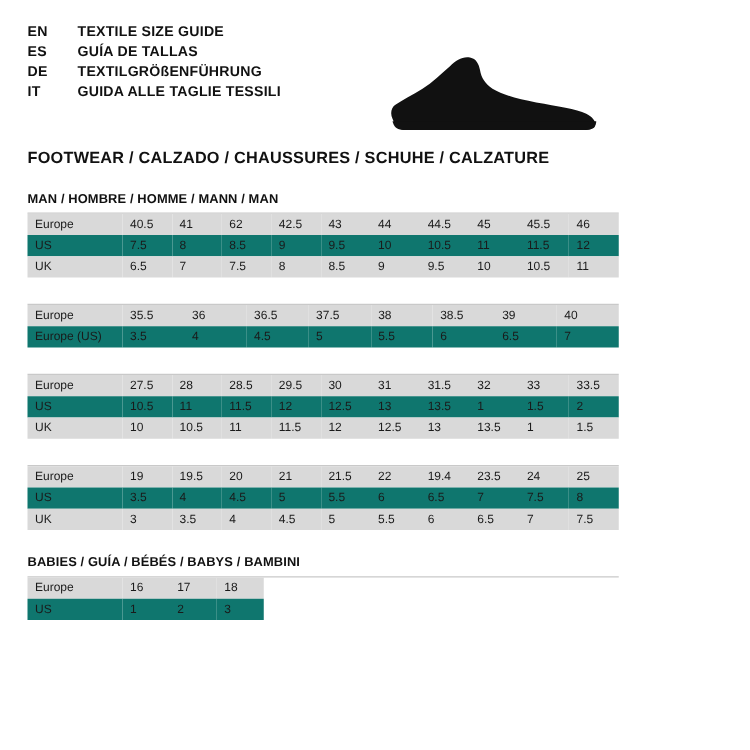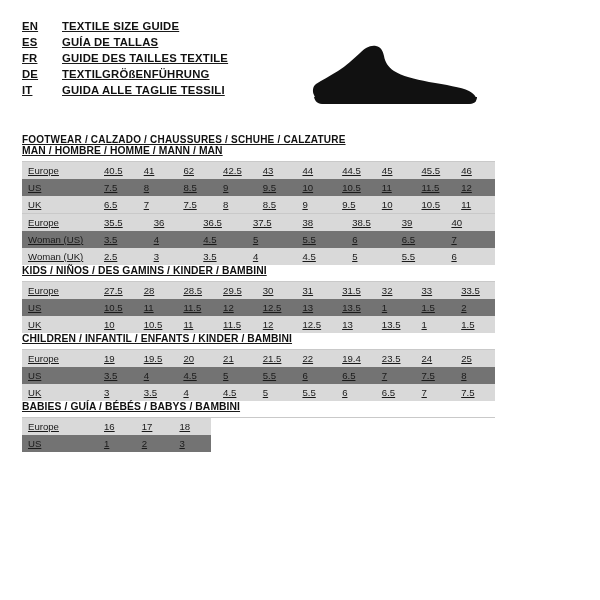--- a/index.html
+++ b/index.html
@@ -13,21 +13,20 @@
     font-family: "Liberation Sans", sans-serif;
     color: #1a1a1a;
     overflow: hidden;
   }
   .page {
     position: relative;
     width: 517px;
     height: 600px;
     box-sizing: border-box;
     padding: 18px 22px 0 22px;
-    text-decoration: underline;
   }
 
   
   .header {
     position: relative;
     height: 100px;
   }
   .lang-table {
     border-collapse: collapse;
   }
@@ -49,29 +48,29 @@
 
   .shoe-art {
     position: absolute;
     top: 22px;
     right: 14px;
     width: 185px;
     height: 70px;
   }
 
   .section-title {
-    font-size: 10px;
+    font-size: 13px;
     font-weight: bold;
     letter-spacing: 0.2px;
-    margin-top: 16px;
     color: #111;
   }
 
   
   .group {
+    margin-top: 21px;
   }
   .group-title {
     font-size: 10.3px;
     font-weight: bold;
     letter-spacing: 0.1px;
     color: #111;
     padding-bottom: 5px;
   }
   table.sizes {
     border-collapse: collapse;
@@ -86,21 +85,21 @@
     color: #1a1a1a;
     height: 17px;
     padding: 0 0 0 6px;
     line-height: 17px;
     white-space: nowrap;
   }
   table.sizes tr.shade td {
     background: #d9d9d9;
   }
   table.sizes tr.plain td {
-    background: #737373;
+    background: #0f766e;
   }
   table.sizes td.rowlabel {
     width: 70px;
   }
 
   .divider {
     border: 0;
     border-top: 1px solid #c9c9c9;
     margin: 0;
   }
@@ -113,24 +112,20 @@
   <div class="header">
     <table class="lang-table">
       <tbody>
         <tr>
           <td class="lang-code">EN</td>
           <td class="lang-text">TEXTILE SIZE GUIDE</td>
         </tr>
         <tr>
           <td class="lang-code">ES</td>
           <td class="lang-text">GUÍA DE TALLAS</td>
-        </tr>
-        <tr>
-          <td class="lang-code">FR</td>
-          <td class="lang-text">GUIDE DES TAILLES TEXTILE</td>
         </tr>
         <tr>
           <td class="lang-code">DE</td>
           <td class="lang-text">TEXTILGRÖßENFÜHRUNG</td>
         </tr>
         <tr>
           <td class="lang-code">IT</td>
           <td class="lang-text">GUIDA ALLE TAGLIE TESSILI</td>
         </tr>
       </tbody>
@@ -201,47 +196,35 @@
           <td>35.5</td>
           <td>36</td>
           <td>36.5</td>
           <td>37.5</td>
           <td>38</td>
           <td>38.5</td>
           <td>39</td>
           <td>40</td>
         </tr>
         <tr class="plain">
-          <td class="rowlabel">Woman (US)</td>
+          <td class="rowlabel">Europe (US)</td>
           <td>3.5</td>
           <td>4</td>
           <td>4.5</td>
           <td>5</td>
           <td>5.5</td>
           <td>6</td>
           <td>6.5</td>
           <td>7</td>
         </tr>
-        <tr class="shade">
-          <td class="rowlabel">Woman (UK)</td>
-          <td>2.5</td>
-          <td>3</td>
-          <td>3.5</td>
-          <td>4</td>
-          <td>4.5</td>
-          <td>5</td>
-          <td>5.5</td>
-          <td>6</td>
-        </tr>
-      </tbody>
-    </table>
-  </div>
-
-  <div class="group">
-    <div class="group-title">KIDS / NIÑOS / DES GAMINS / KINDER / BAMBINI</div>
+      </tbody>
+    </table>
+  </div>
+
+  <div class="group">
     <hr class="divider">
     <table class="sizes">
       <tbody>
         <tr class="shade">
           <td class="rowlabel">Europe</td>
           <td>27.5</td>
           <td>28</td>
           <td>28.5</td>
           <td>29.5</td>
           <td>30</td>
@@ -275,21 +258,20 @@
           <td>13</td>
           <td>13.5</td>
           <td>1</td>
           <td>1.5</td>
         </tr>
       </tbody>
     </table>
   </div>
 
   <div class="group">
-    <div class="group-title">CHILDREN / INFANTIL / ENFANTS / KINDER / BAMBINI</div>
     <hr class="divider">
     <table class="sizes">
       <tbody>
         <tr class="shade">
           <td class="rowlabel">Europe</td>
           <td>19</td>
           <td>19.5</td>
           <td>20</td>
           <td>21</td>
           <td>21.5</td>

